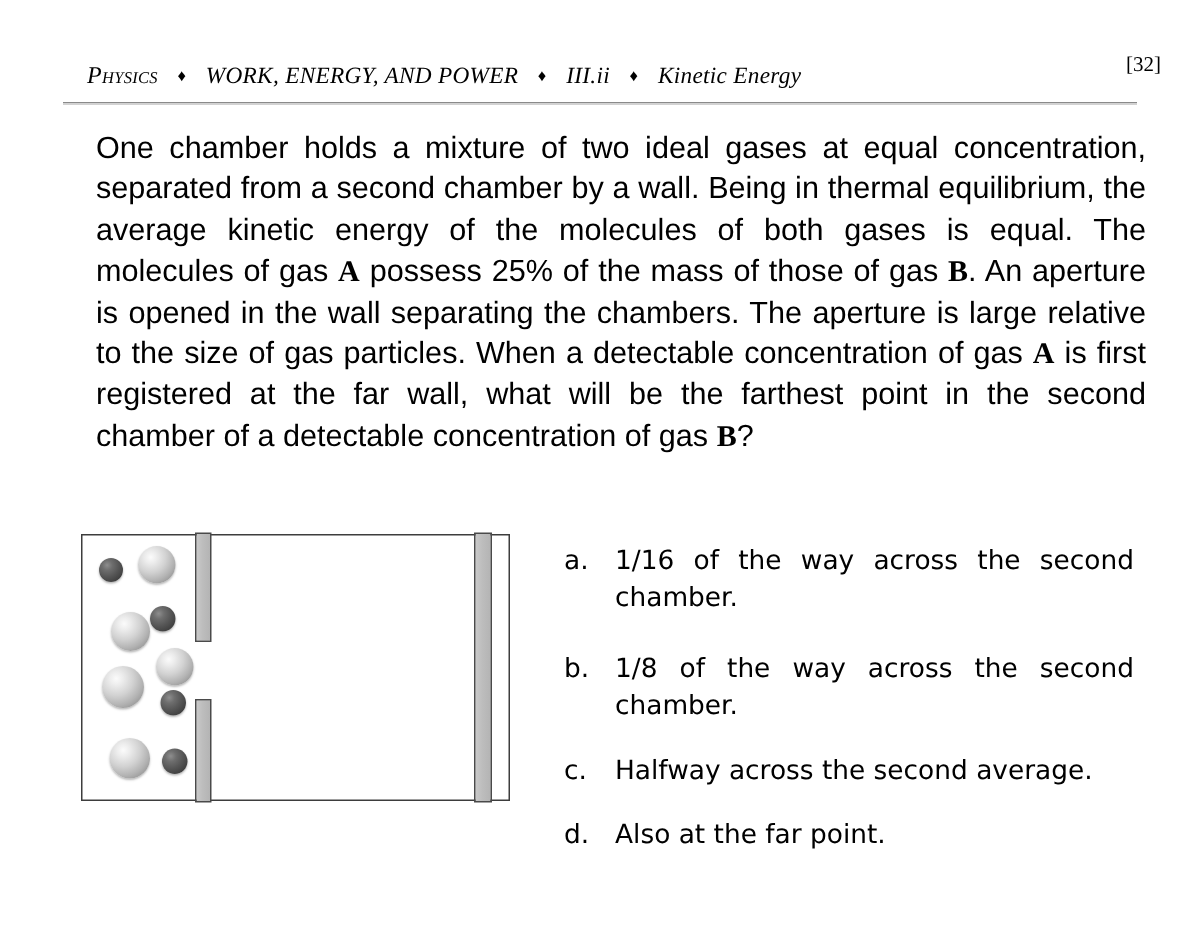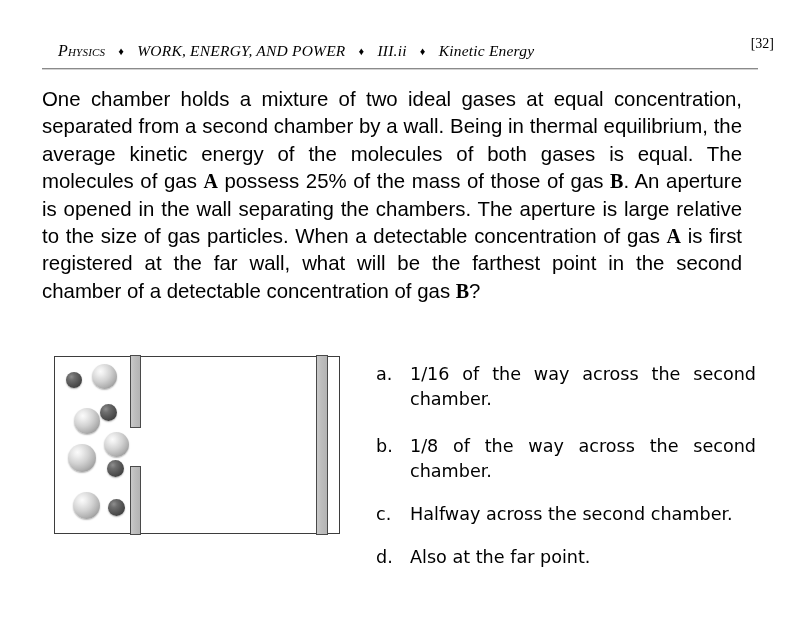--- a/index.html
+++ b/index.html
@@ -60,21 +60,21 @@
     left: 42px;
     top: 68px;
     width: 716px;
     height: 2px;
     background: linear-gradient(to bottom, #8a8a8a 0 1px, #d2d2d2 1px 2px);
   }
 
   
   #question-text {
     position: absolute;
-    left: 42px;
+    left: 64px;
     top: 86px;
     width: 700px;
     font-family: "Liberation Sans Narrow", "Liberation Sans", sans-serif;
     font-size: 20.4px;
     line-height: 27.4px;
     text-align: justify;
     text-justify: inter-word;
     -webkit-font-smoothing: antialiased;
   }
   #question-text .gas {
@@ -210,19 +210,19 @@
     <div class="choice wrap">
       <span class="choice-letter">a.</span>
       <span class="choice-text">1/16 of the way across the second chamber.</span>
     </div>
     <div class="choice wrap">
       <span class="choice-letter">b.</span>
       <span class="choice-text">1/8 of the way across the second chamber.</span>
     </div>
     <div class="choice">
       <span class="choice-letter">c.</span>
-      <span class="choice-text">Halfway across the second chamber.</span>
+      <span class="choice-text">Halfway across the second average.</span>
     </div>
     <div class="choice">
       <span class="choice-letter">d.</span>
       <span class="choice-text">Also at the far point.</span>
     </div>
   </div>
 
 </body></html>

